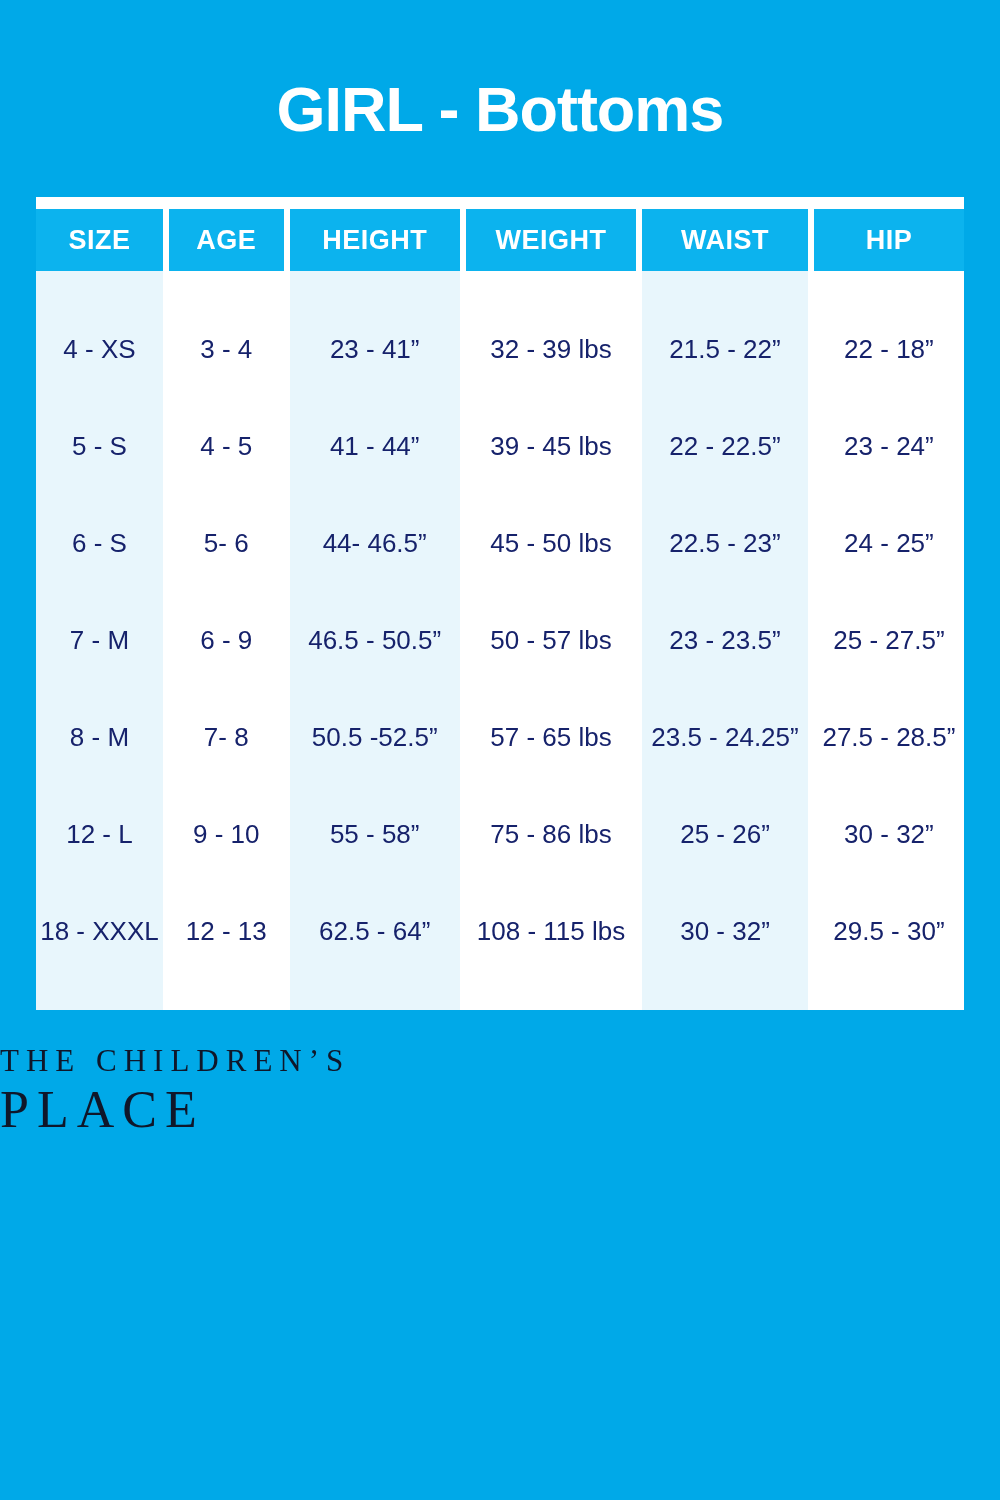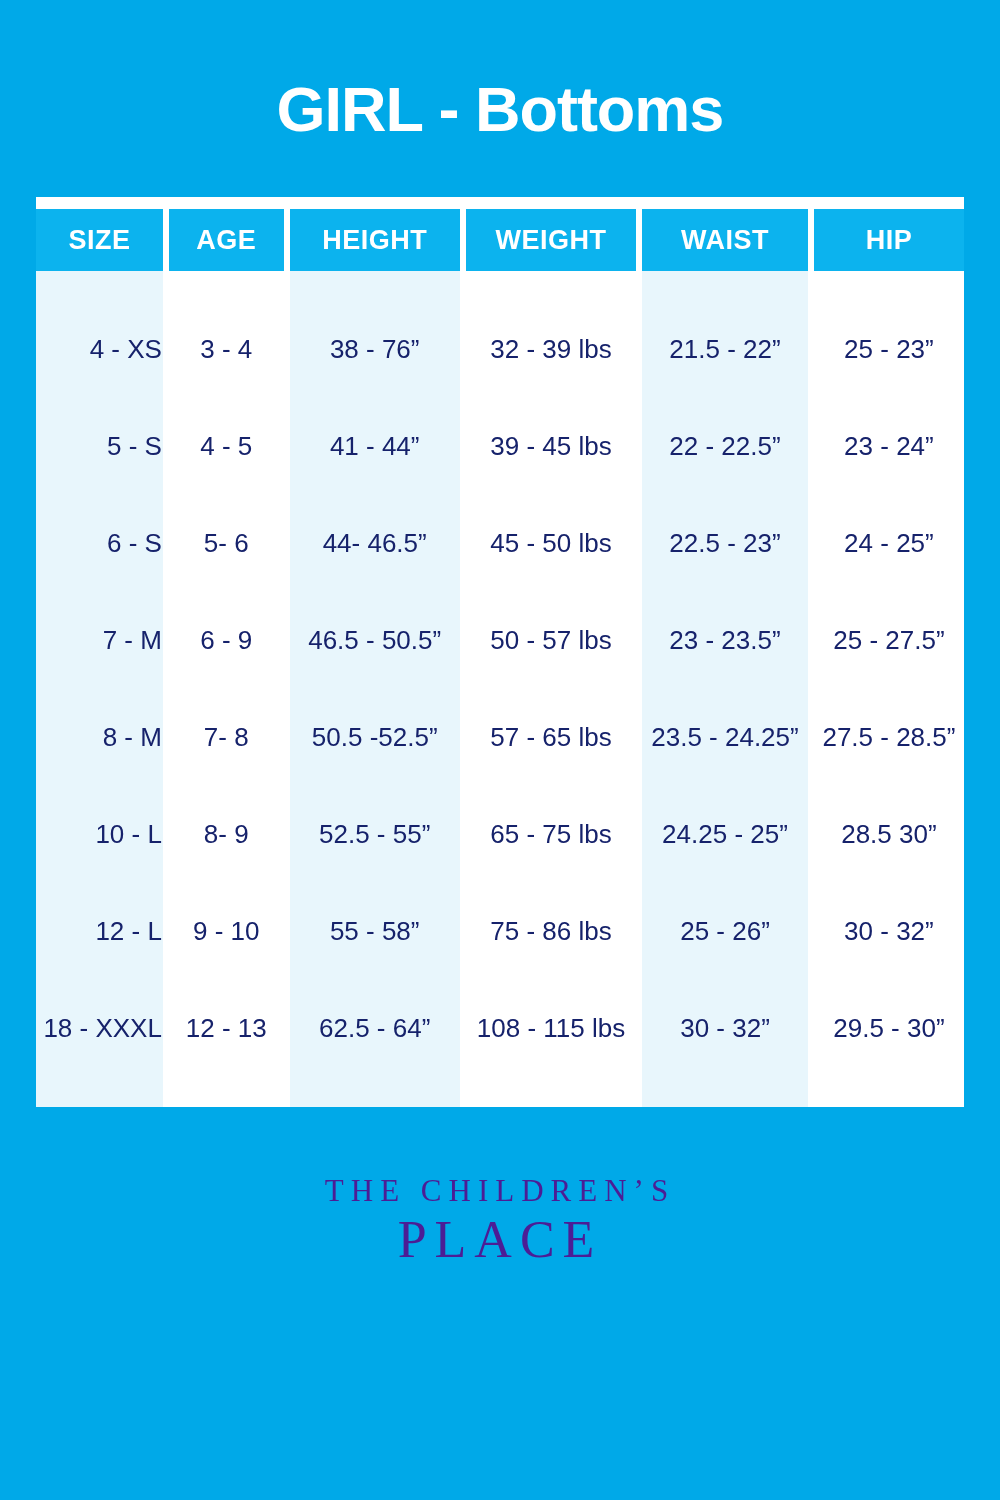--- a/index.html
+++ b/index.html
@@ -58,42 +58,42 @@
   tbody td {
     color: #16226b;
     font-size: 26px;
     text-align: center;
     height: 95px;
     vertical-align: middle;
     border-left: 6px solid #ffffff;
     border-right: 6px solid #ffffff;
     background: #ffffff;
   }
-  tbody td:first-child { border-left: 0; text-align: right; }
+  tbody td:first-child { border-left: 0; }
   tbody td:last-child { border-right: 0; }
 
   tbody td.alt { background: #e8f6fc; }
 
   .col-size  { width: 14.0%; }
   .col-age   { width: 13.0%; }
   .col-height{ width: 19.0%; }
   .col-weight{ width: 19.0%; }
   .col-waist { width: 18.5%; }
   .col-hip   { width: 16.5%; }
 
   .spacer-row td {
     height: 28px;
     background: #ffffff;
   }
   .spacer-row td.alt { background: #e8f6fc; }
 
   .brand {
-    text-align: center;
-    color: #4c1d95;
-    margin-top: 66px;
+    text-align: left;
+    color: #0f172a;
+    margin-top: 33px;
   }
   .brand-top {
     font-family: "Liberation Serif", serif;
     font-size: 31px;
     letter-spacing: 7px;
     font-weight: normal;
   }
   .brand-bottom {
     font-family: "Liberation Serif", serif;
     font-size: 52px;
@@ -135,24 +135,24 @@
           <td></td>
           <td class="alt"></td>
           <td></td>
           <td class="alt"></td>
           <td></td>
         </tr>
 
         <tr>
           <td class="alt">4 - XS</td>
           <td>3 - 4</td>
-          <td class="alt">38 - 76”</td>
+          <td class="alt">23 - 41”</td>
           <td>32 - 39 lbs</td>
           <td class="alt">21.5 - 22”</td>
-          <td>25 - 23”</td>
+          <td>22 - 18”</td>
         </tr>
         <tr>
           <td class="alt">5 - S</td>
           <td>4 - 5</td>
           <td class="alt">41 - 44”</td>
           <td>39 - 45 lbs</td>
           <td class="alt">22 - 22.5”</td>
           <td>23 - 24”</td>
         </tr>
         <tr>
@@ -173,28 +173,20 @@
         </tr>
         <tr>
           <td class="alt">8 - M</td>
           <td>7- 8</td>
           <td class="alt">50.5 -52.5”</td>
           <td>57 - 65 lbs</td>
           <td class="alt">23.5 - 24.25”</td>
           <td>27.5 - 28.5”</td>
         </tr>
         <tr>
-          <td class="alt">10 - L</td>
-          <td>8- 9</td>
-          <td class="alt">52.5 - 55”</td>
-          <td>65 - 75 lbs</td>
-          <td class="alt">24.25 - 25”</td>
-          <td>28.5 30”</td>
-        </tr>
-        <tr>
           <td class="alt">12 - L</td>
           <td>9 - 10</td>
           <td class="alt">55 - 58”</td>
           <td>75 - 86 lbs</td>
           <td class="alt">25 - 26”</td>
           <td>30 - 32”</td>
         </tr>
         <tr>
           <td class="alt">18 - XXXL</td>
           <td>12 - 13</td>

